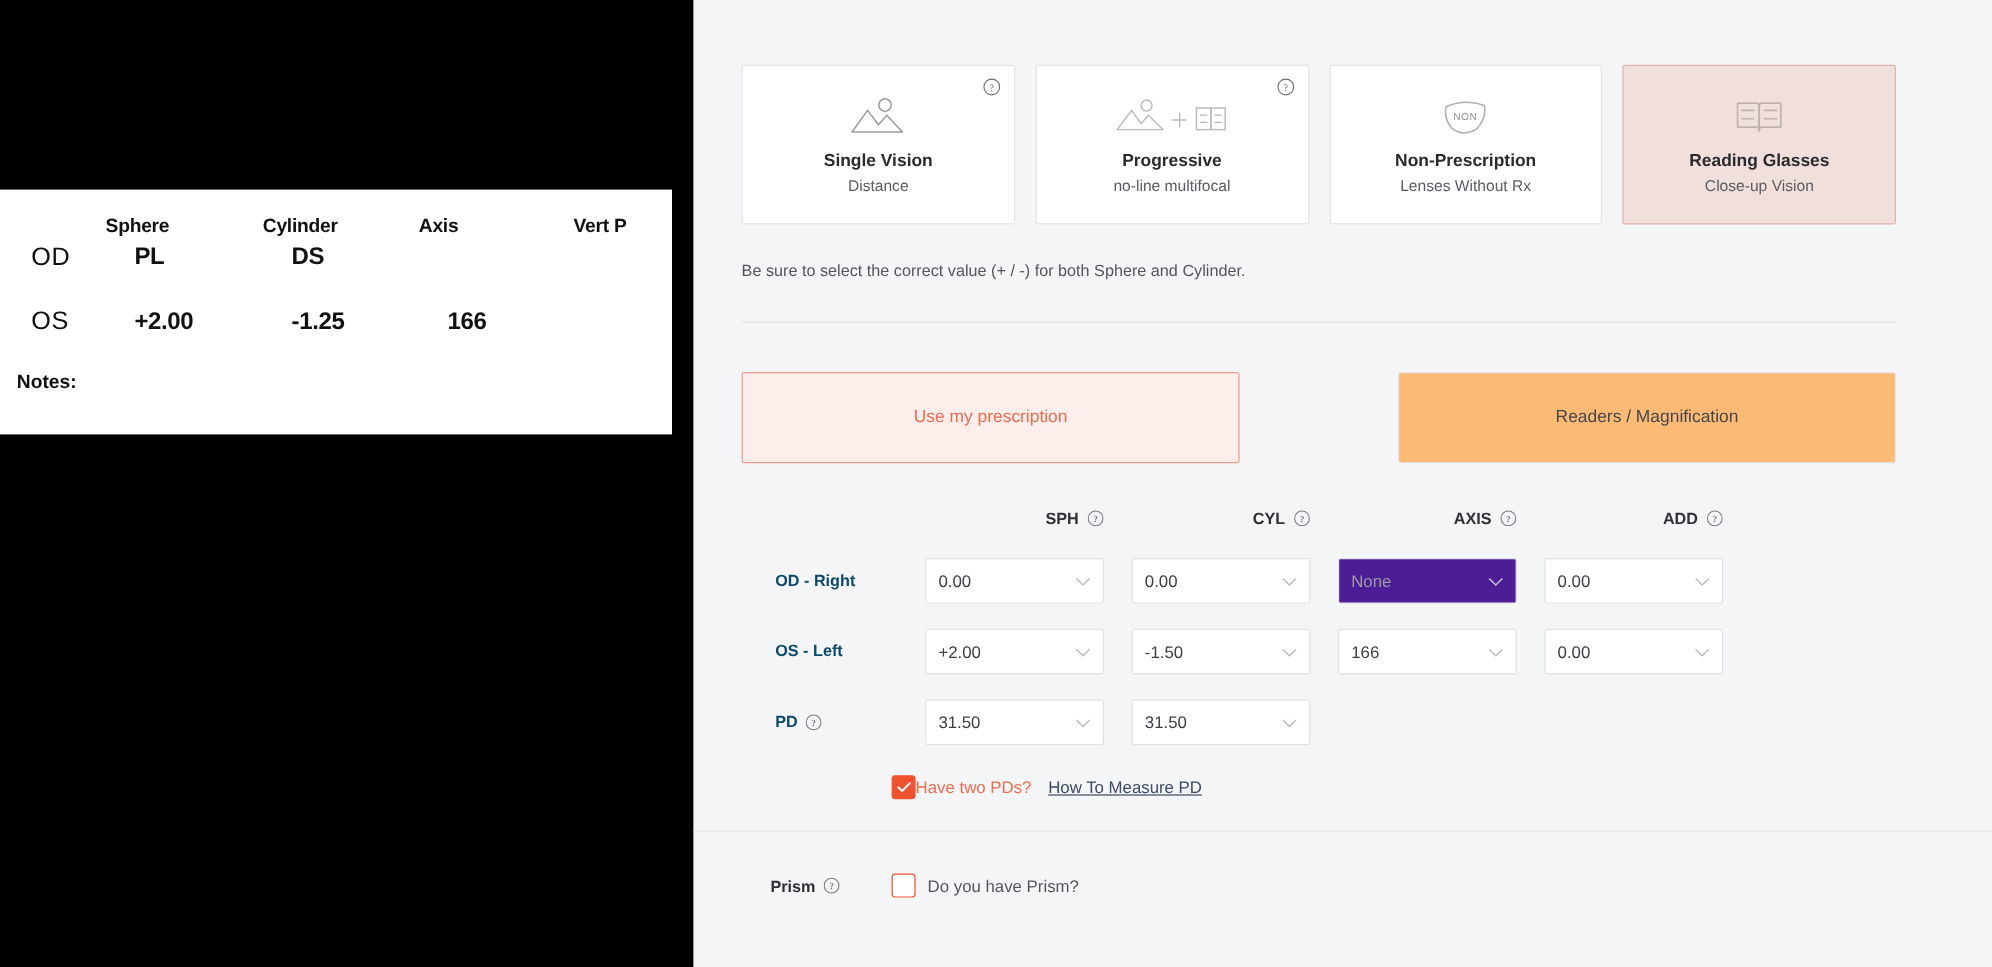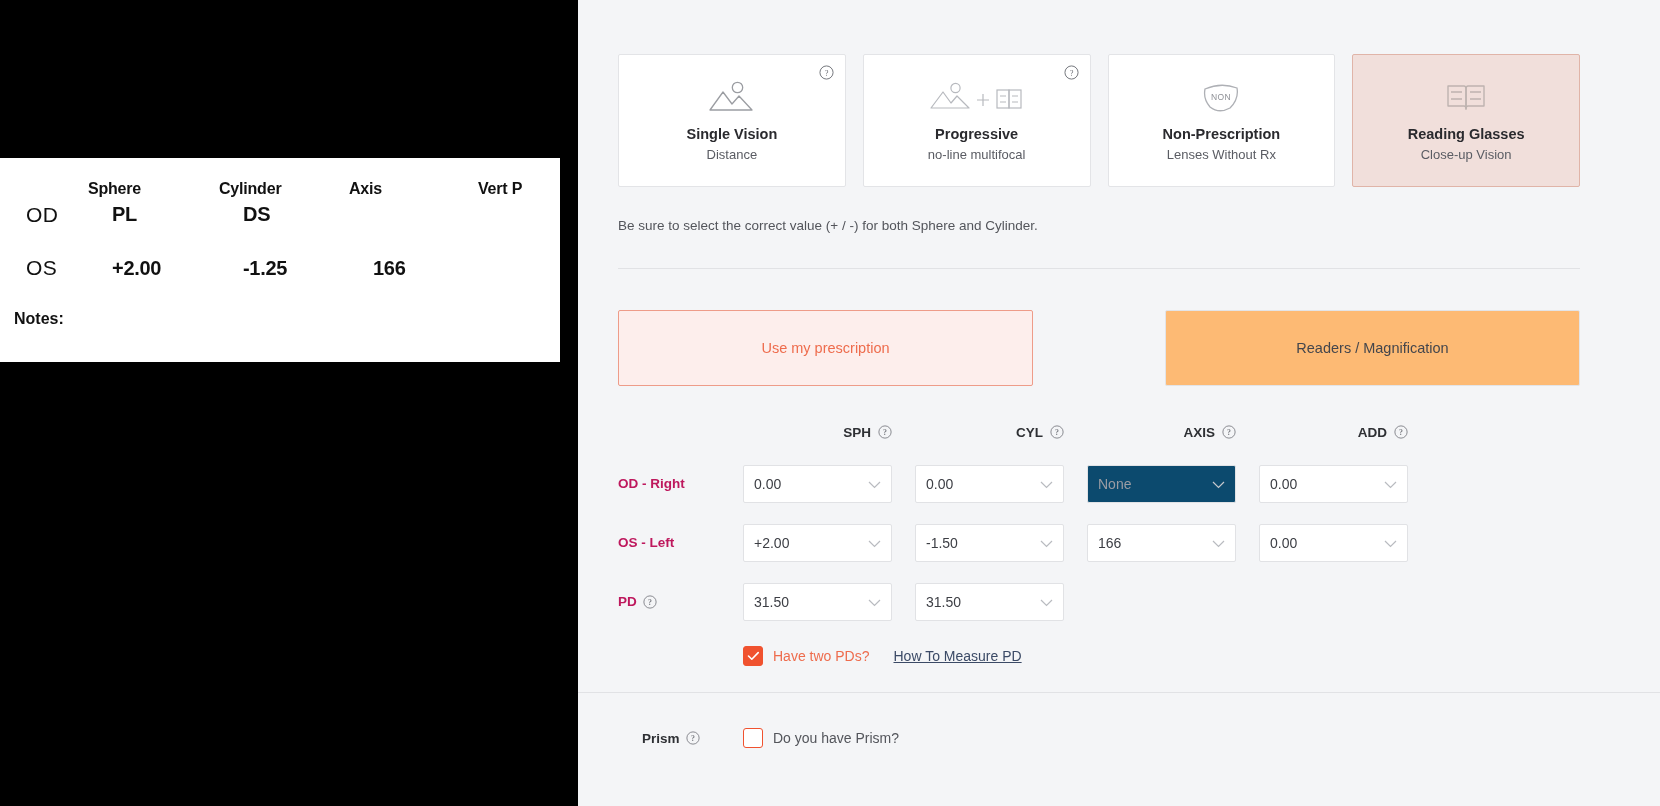--- a/index.html
+++ b/index.html
@@ -147,24 +147,25 @@
     width: 1000px;
   }
   .grid-row {
     display: flex;
     height: 59px;
   }
   .row-label {
     width: 125px;
     font-size: 13.5px;
     font-weight: bold;
-    color: #be185d;
+    color: #0c4a6e;
     display: flex;
     align-items: center;
     gap: 6px;
+    margin-left: 28px;
   }
   .col-head {
     width: 172px;
     display: flex;
     align-items: center;
     justify-content: flex-end;
     gap: 7px;
     padding-right: 23px;
     font-size: 13.5px;
     font-weight: bold;
@@ -179,37 +180,36 @@
     border: 1px solid #E1E2E5;
     border-radius: 2px;
     display: flex;
     align-items: center;
     padding: 0 10px;
     font-size: 14px;
     color: #3C3E44;
     cursor: pointer;
   }
   .select.disabled {
-    background: #0c4a6e;
+    background: #4c1d95;
     border-color: #E1E2E5;
     color: #9A9CA3;
   }
   .chev {
     position: absolute;
     right: 10px; top: 50%;
     transform: translateY(-50%);
   }
 
   
   #pd-options {
     position: absolute;
     left: 165px; top: 646px;
     display: flex;
     align-items: center;
-    gap: 10px;
   }
   .cb {
     width: 20px; height: 20px;
     border-radius: 3px;
     display: flex; align-items: center; justify-content: center;
     cursor: pointer;
     flex: 0 0 auto;
   }
   .cb.checked { background: #F0522F; border: 1px solid #F0522F; }
   .cb.unchecked { background: #FFFFFF; border: 1px solid #F0522F; }

